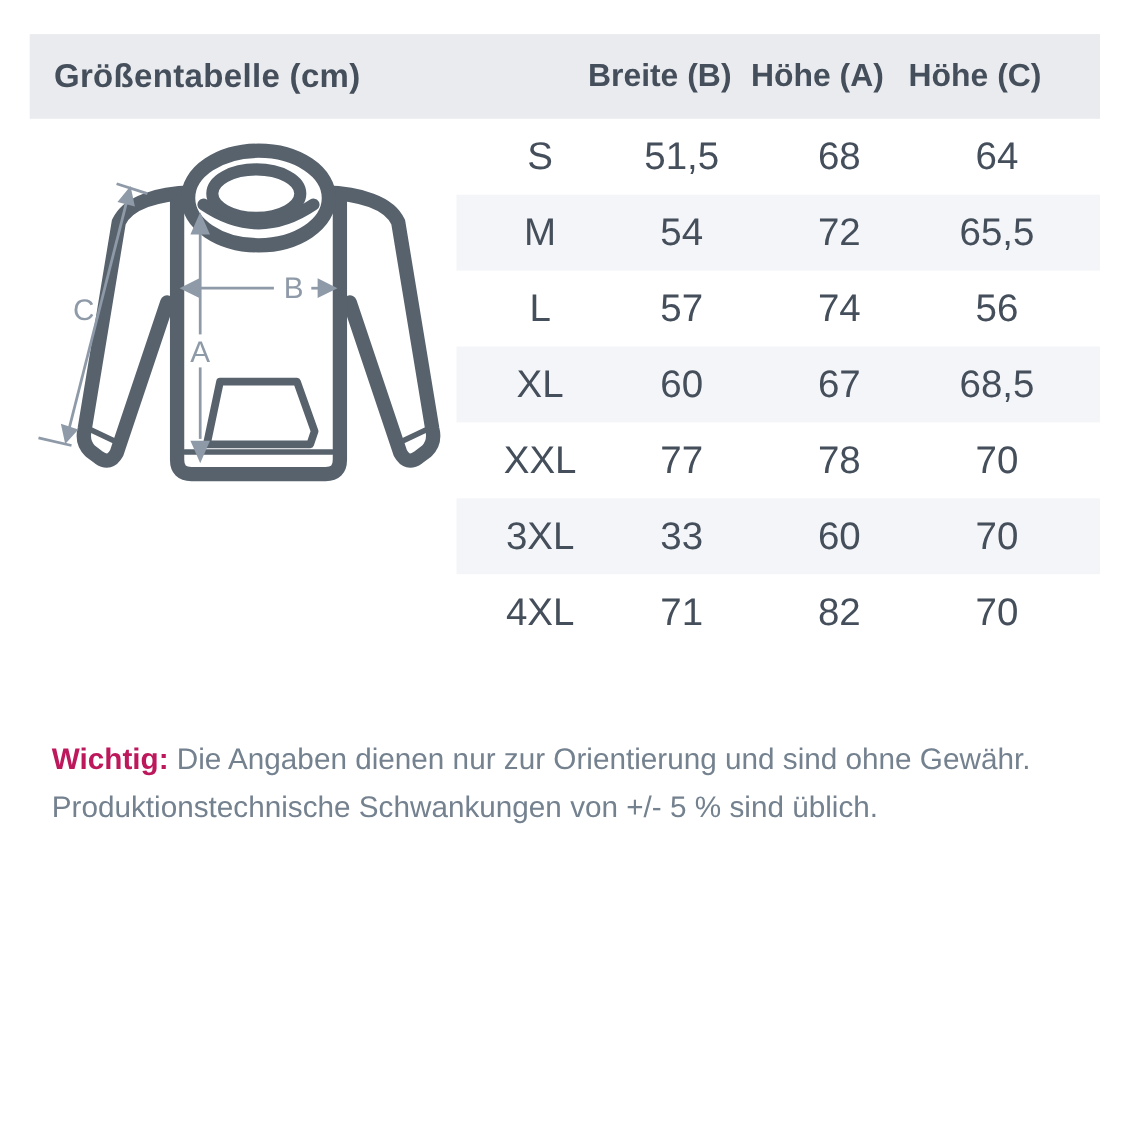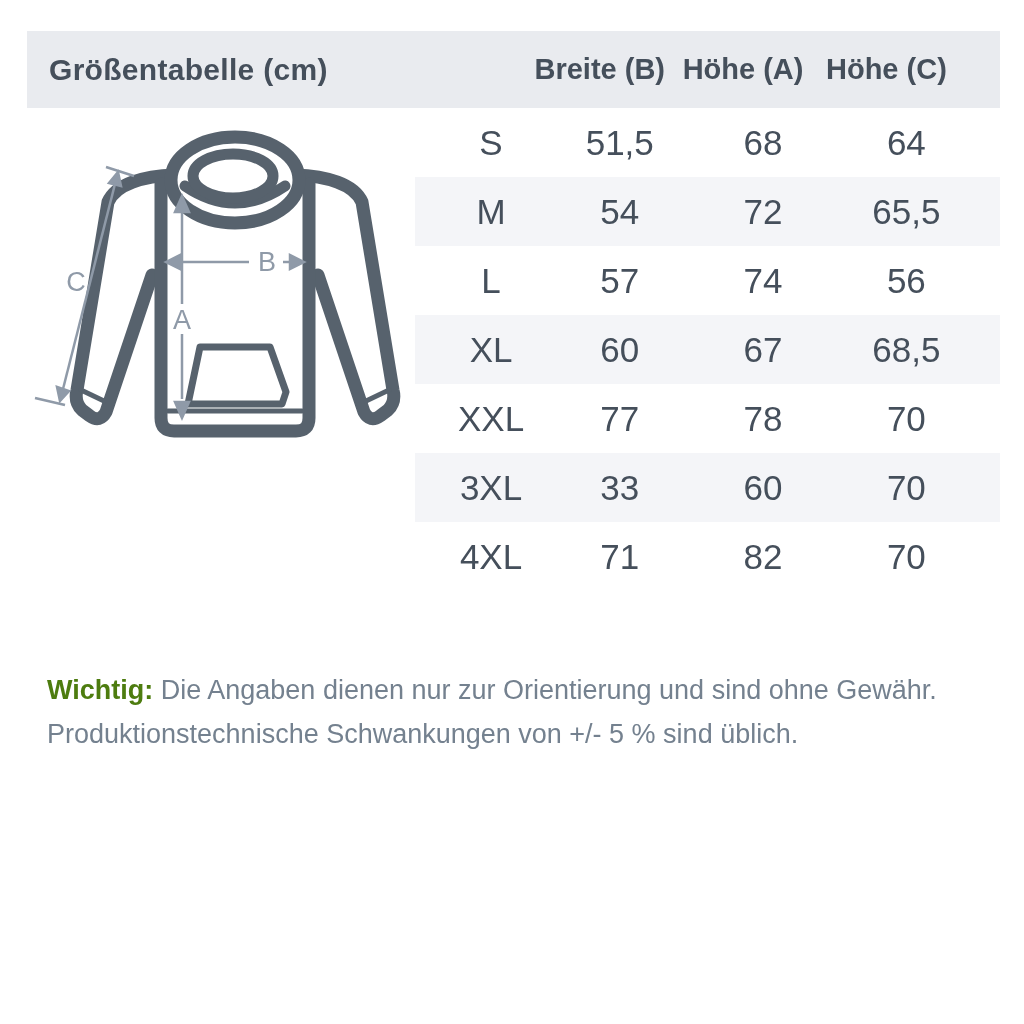--- a/index.html
+++ b/index.html
@@ -20,21 +20,21 @@
        align-items:center;justify-items:center;font-size:35px;white-space:nowrap;}
   .row:nth-child(even){background:#f4f5f8;}
 
   
   .diagram{position:absolute;left:20px;top:120px;width:400px;height:345px;}
   .diagram text{font-family:"Liberation Sans","DejaVu Sans",sans-serif;}
 
   
   .note{position:absolute;left:47px;top:668px;width:940px;margin:0;
         font-size:27px;line-height:44px;color:#74818f;}
-  .note strong{color:#4d7c0f;font-weight:bold;}
+  .note strong{color:#be185d;font-weight:bold;}
 </style>
 </head>
 <body>
 
 <div class="canvas">
 
   <header class="header-bar">
     <div class="title">Größentabelle (cm)</div>
     <div class="header-cols">
       <div></div>

